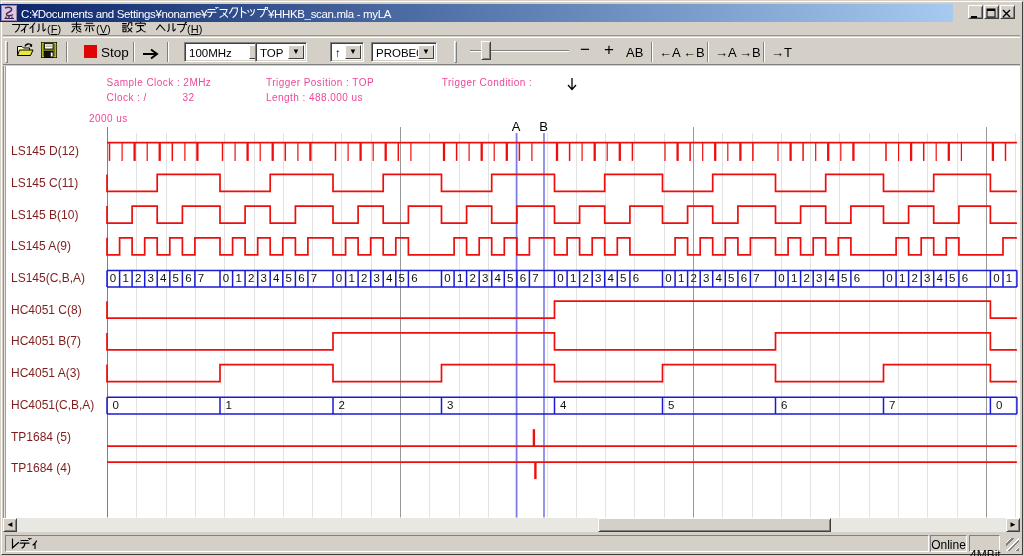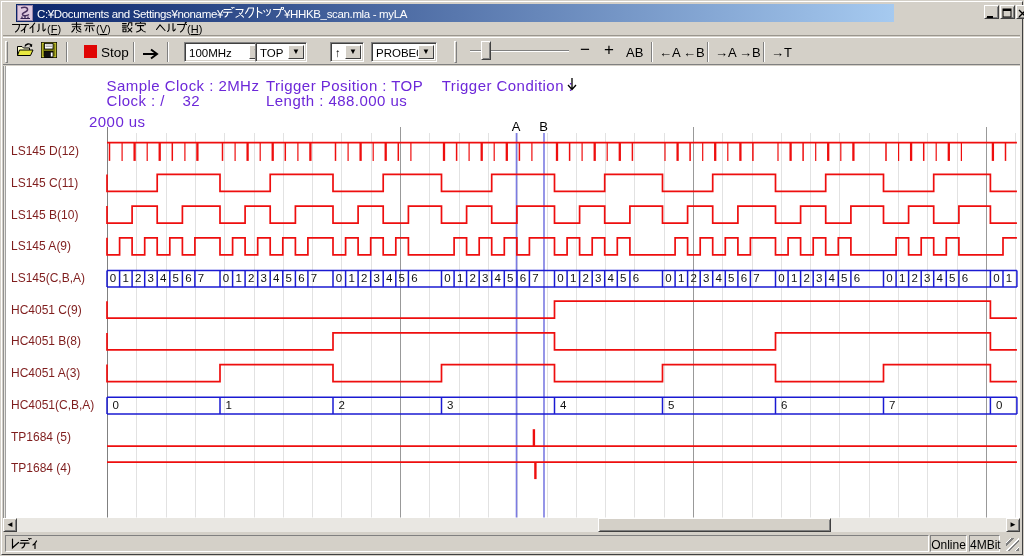--- a/index.html
+++ b/index.html
@@ -1,33 +1,33 @@
 <!DOCTYPE html>
 <html><head><meta charset="utf-8"><style>
 *{margin:0;padding:0;box-sizing:border-box}
 html,body{width:1024px;height:556px;overflow:hidden;font-family:"Liberation Sans",sans-serif;background:#d4d0c8}
 .abs{position:absolute}
 #frame{position:absolute;inset:0;background:#d4d0c8}
 #frame2{position:absolute;left:1px;top:1px;right:1px;bottom:1px;border-top:1px solid #fff;border-left:1px solid #fff;border-right:1px solid #404040;border-bottom:1px solid #404040}
-#titlebar{position:absolute;left:16px;top:4px;width:878px;height:18px;background:linear-gradient(to right,#0a246a,#a6caf0)}
+#titlebar{position:absolute;left:0;top:4px;width:953px;height:18px;background:linear-gradient(to right,#0a246a,#a6caf0)}
 #ticon{position:absolute;left:1px;top:1px;width:16px;height:16px;background:#dfc9df;border:1px solid #9a86a8;padding:0 0 0 1px}
 #ttext{position:absolute;left:21px;top:2.5px;color:#fff;font-size:11.5px;white-space:pre;letter-spacing:-0.35px}
 .tbtn{position:absolute;top:1px;width:15px;height:14px;background:#d4d0c8;border:1px solid;border-color:#fff #404040 #404040 #fff;box-shadow:inset 1px 1px 0 #d4d0c8, inset -1px -1px 0 #808080}
 #menubar{position:absolute;left:3px;top:22px;width:1017px;height:14px;font-size:12px;color:#000;border-bottom:1px solid #9a968e}
 #menubar span{position:absolute;top:0px}
 #menubar i{font-style:normal;font-size:11px}
 #toolbar{position:absolute;left:3px;top:37px;width:1017px;height:28px;background:#d4d0c8;border-top:1px solid #fff;border-bottom:1px solid #808080}
 .tsep{position:absolute;top:4px;width:2px;height:20px;border-left:1px solid #808080;border-right:1px solid #fff}
 .tgrip{position:absolute;top:3px;width:3px;height:22px;border:1px solid;border-color:#fff #808080 #808080 #fff}
 .combo{position:absolute;top:4px;height:20px;background:#fff;border:1px solid;border-color:#808080 #fff #fff #808080;box-shadow:inset 1px 1px 0 #404040, inset -1px -1px 0 #d4d0c8;font-size:11.5px}
 .combo .ctext{position:absolute;left:4px;top:3.5px;color:#000}
 .cbtn{position:absolute;right:2px;top:2px;width:16px;height:14px;background:#d4d0c8;border:1px solid;border-color:#fff #404040 #404040 #fff;color:#000;font-size:8px;text-align:center;line-height:12px}
 .tlab{position:absolute;top:7px;font-size:13px;color:#000}
 #client{position:absolute;left:3px;top:66px;width:1017px;height:452px;background:#fff}
-.info{position:absolute;font-size:15px;letter-spacing:0.45px;color:#6d28d9;white-space:pre}
+.info{position:absolute;font-size:10px;letter-spacing:0.45px;color:#ec4899;white-space:pre}
 .rowlab{position:absolute;left:8px;font-size:12px;color:#7f1d1d;white-space:pre}
 #hscroll{position:absolute;left:3px;top:518px;width:1017px;height:14px;background:#e9e7e2}
 .sbtn{position:absolute;top:0;width:14px;height:14px;background:#d4d0c8;border:1px solid;border-color:#fff #404040 #404040 #fff;box-shadow:inset 1px 1px 0 #d4d0c8, inset -1px -1px 0 #808080;font-size:8px;color:#000;text-align:center;line-height:12px}
 #sthumb{position:absolute;left:595px;top:0;width:233px;height:14px;background:#d4d0c8;border:1px solid;border-color:#fff #404040 #404040 #fff;box-shadow:inset 1px 1px 0 #d4d0c8, inset -1px -1px 0 #808080}
 #statusbar{position:absolute;left:3px;top:532px;width:1017px;height:21px;background:#d4d0c8}
 .spanel{position:absolute;top:3px;height:17px;border:1px solid;border-color:#808080 #fff #fff #808080;font-size:12px;color:#000}
 #grip{position:absolute;right:1px;top:6px;width:13px;height:13px;background:
  repeating-linear-gradient(135deg,transparent 0 3px,#fff 3px 4px,#808080 4px 6px)}
 </style></head>
 <body>
@@ -142,22 +142,22 @@
     </svg>
  <div class="info" style="left:103.6px;top:26px">Clock : /</div>
     <div class="info" style="left:179.5px;top:26px">32</div>
  <div class="info" style="left:263px;top:26px">Length : 488.000 us</div>
  <div class="info" style="left:86px;top:47px">2000 us</div>
  <div class="rowlab" style="top:78px">LS145 D(12)</div>
 <div class="rowlab" style="top:110px">LS145 C(11)</div>
 <div class="rowlab" style="top:142px">LS145 B(10)</div>
 <div class="rowlab" style="top:173px">LS145 A(9)</div>
 <div class="rowlab" style="top:205px">LS145(C,B,A)</div>
-<div class="rowlab" style="top:237px">HC4051 C(9)</div>
-<div class="rowlab" style="top:268px">HC4051 B(8)</div>
+<div class="rowlab" style="top:237px">HC4051 C(8)</div>
+<div class="rowlab" style="top:268px">HC4051 B(7)</div>
 <div class="rowlab" style="top:300px">HC4051 A(3)</div>
 <div class="rowlab" style="top:332px">HC4051(C,B,A)</div>
 <div class="rowlab" style="top:364px">TP1684 (5)</div>
 <div class="rowlab" style="top:395px">TP1684 (4)</div>
 </div>
 <svg width="1024" height="556" style="position:absolute;left:0;top:0">
 <line x1="136.5" y1="133" x2="136.5" y2="517.5" stroke="#e2e2e2" stroke-width="1"></line>
 <line x1="166.5" y1="133" x2="166.5" y2="517.5" stroke="#e2e2e2" stroke-width="1"></line>
 <line x1="195.5" y1="133" x2="195.5" y2="517.5" stroke="#e2e2e2" stroke-width="1"></line>
 <line x1="224.5" y1="133" x2="224.5" y2="517.5" stroke="#e2e2e2" stroke-width="1"></line>
@@ -422,15 +422,15 @@
 </div>
 <div id="statusbar">
  <div class="spanel" style="left:2px;width:924px">
       <span style="position:absolute;left:5px;top:2px"><svg width="32" height="13" style="vertical-align:-2px" viewBox="0 0 32 13">
           <g fill="none" stroke="#000" stroke-width="1.2" stroke-linecap="round">
             <path d="M1.5,1 V9.8 L7.5,4.5 M10,2.5 H17 M9.2,5.2 H18 M13.8,5.2 C13.8,7.5 13,9 11,10 M17.7,0.2 L18.5,1.2 M19.2,-0.3 L20,0.7 M25.5,3 C24.5,5 23.5,6 22,7 M24,5.5 V10.5"></path>
           </g>
         </svg></span>
     </div>
  <div class="spanel" style="left:927px;width:37px;text-align:center;padding-top:2px">Online</div>
- <div class="spanel" style="left:966px;width:31px;text-align:center;padding-top:2px">4MBit</div>
+ <div class="spanel" style="left:966px;width:31px;text-align:center;padding-top:12px">4MBit</div>
  <div id="grip"></div>
 </div>
 
 </body></html>

